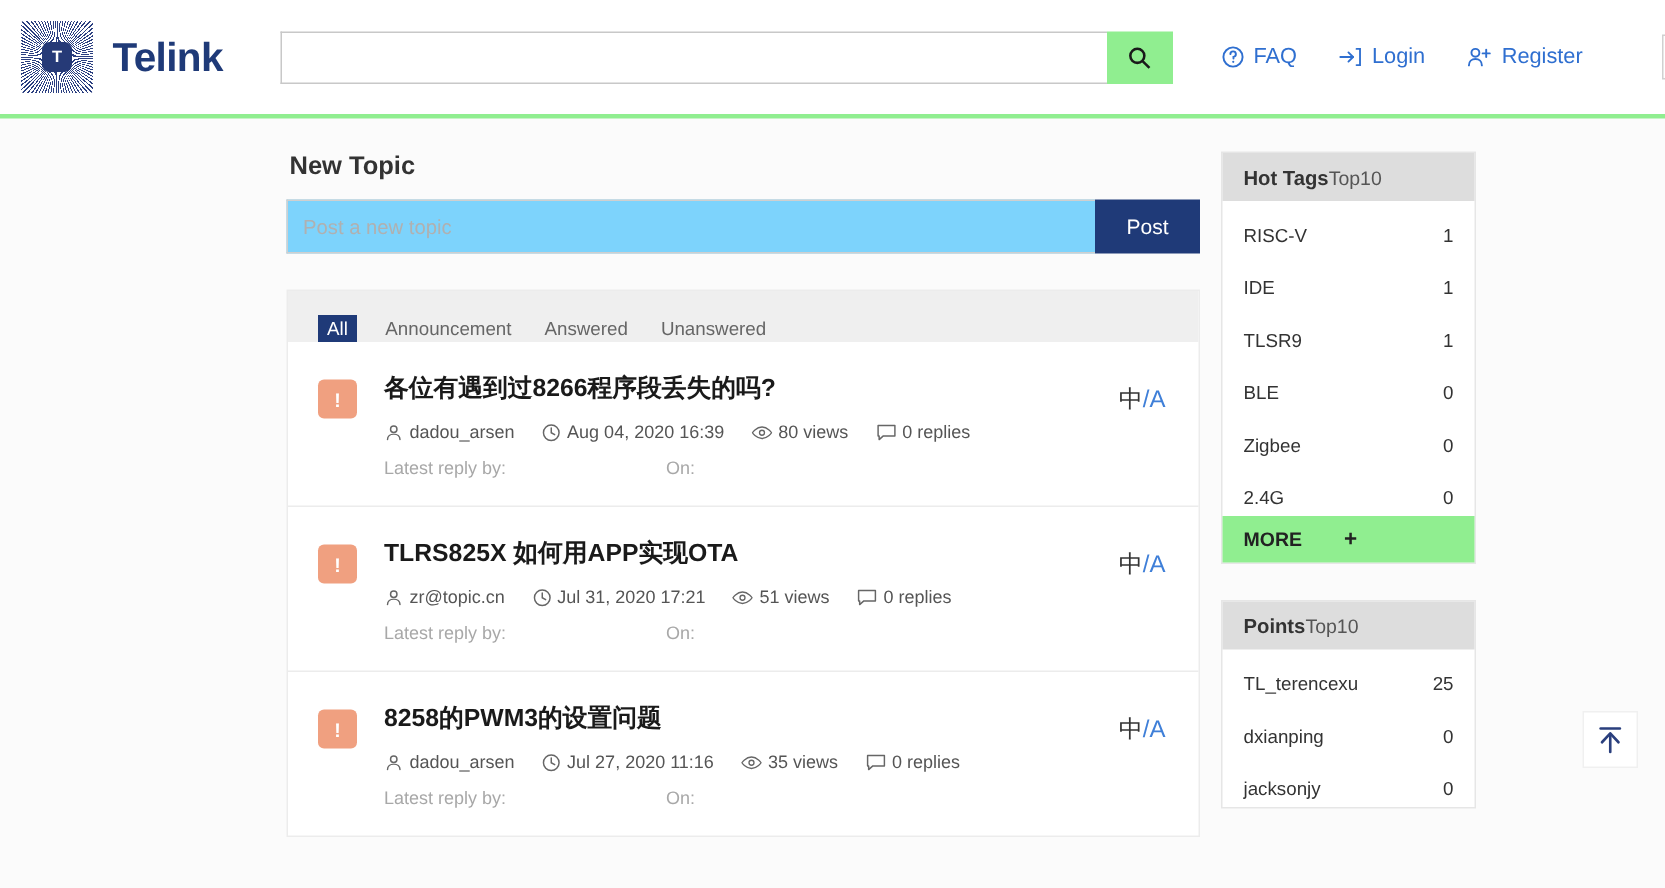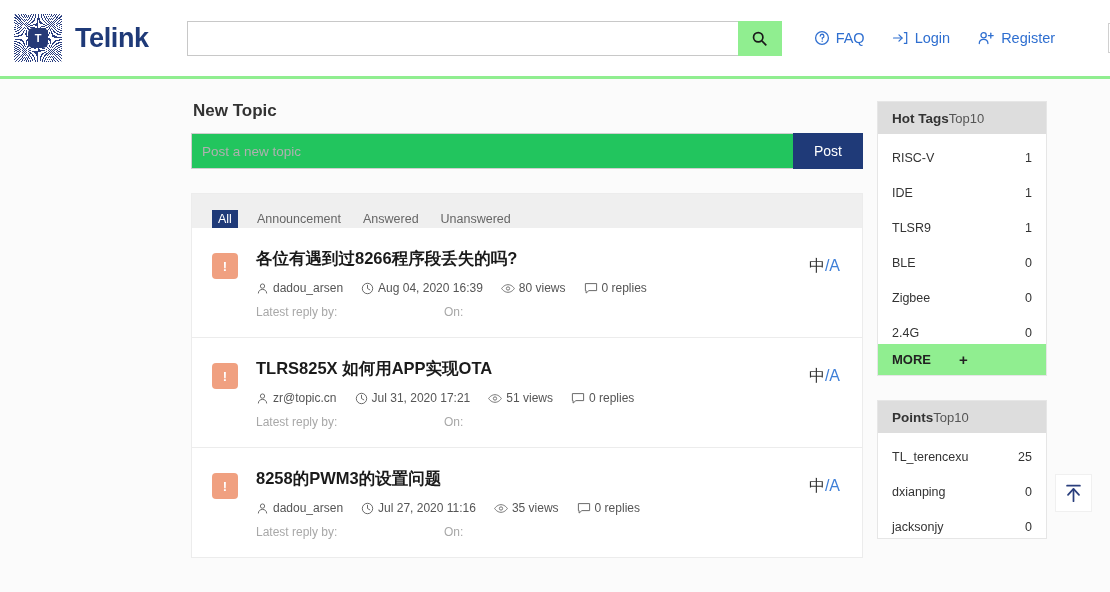--- a/index.html
+++ b/index.html
@@ -81,35 +81,35 @@
   .lang-select {
     margin-left:26px;
     width:78px; height:30px;
     border:1px solid #d0d0d0; background:#fff;
     display:flex; align-items:center; justify-content:space-between;
     padding:0 8px; font-size:12.5px; color:#444; cursor:pointer;
   }
 
   
   .page { display:flex; padding:22px 0 0 191px; gap:14px; }
-  .main-col { width:672px; }
+  .main-col { width:609px; }
   .side-col { width:170px; }
 
   .section-title {
     font-size:17px; font-weight:bold; color:#333;
     margin:0 0 12px 2px;
   }
 
   .post-row { display:flex; height:36px; margin-bottom:24px; }
   .post-input {
     flex:1; height:36px;
     border:1px solid #cfcfcf; border-right:none;
     padding:0 10px; font-size:13.5px; color:#333;
     font-family:"Liberation Sans", sans-serif;
-    background:#22c55e; outline:none;
+    background:#7dd3fc; outline:none;
   }
   .post-input::placeholder { color:#b0b0b0; }
   .post-btn {
     width:70px; background:#1f3a78; color:#fff;
     border:none; font-size:14px; cursor:pointer;
     font-family:"Liberation Sans", sans-serif;
   }
 
   .list-card { background:#fff; border:1px solid #ececec; }
   .tabs {
@@ -164,22 +164,22 @@
   
   .widget { background:#fff; border:1px solid #e6e6e6; margin-bottom:0; }
   .widget-head {
     background:#dddddd;
     height:32px; display:flex; align-items:center; 
     padding:0 14px;
   }
   .widget-head .wt { font-size:13.5px; font-weight:bold; color:#333; }
   .widget-head .wr { font-size:13px; color:#555; }
   .wrow {
-    height:35px; display:flex; align-items:flex-end; justify-content:space-between;
-    padding:4px 14px; font-size:12.5px; color:#333;
+    height:35px; display:flex; align-items:flex-start; justify-content:space-between;
+    padding:16px 14px; font-size:12.5px; color:#333;
     cursor:pointer;
   }
   .wrow .wval { color:#333; }
   .more-bar {
     background:#90ee90; height:31px;
     display:flex; align-items:center; gap:28px;
     padding:0 14px; cursor:pointer;
     font-size:13px; font-weight:bold; color:#222;
   }
   .more-bar .plus { font-weight:bold; font-size:15px; }

